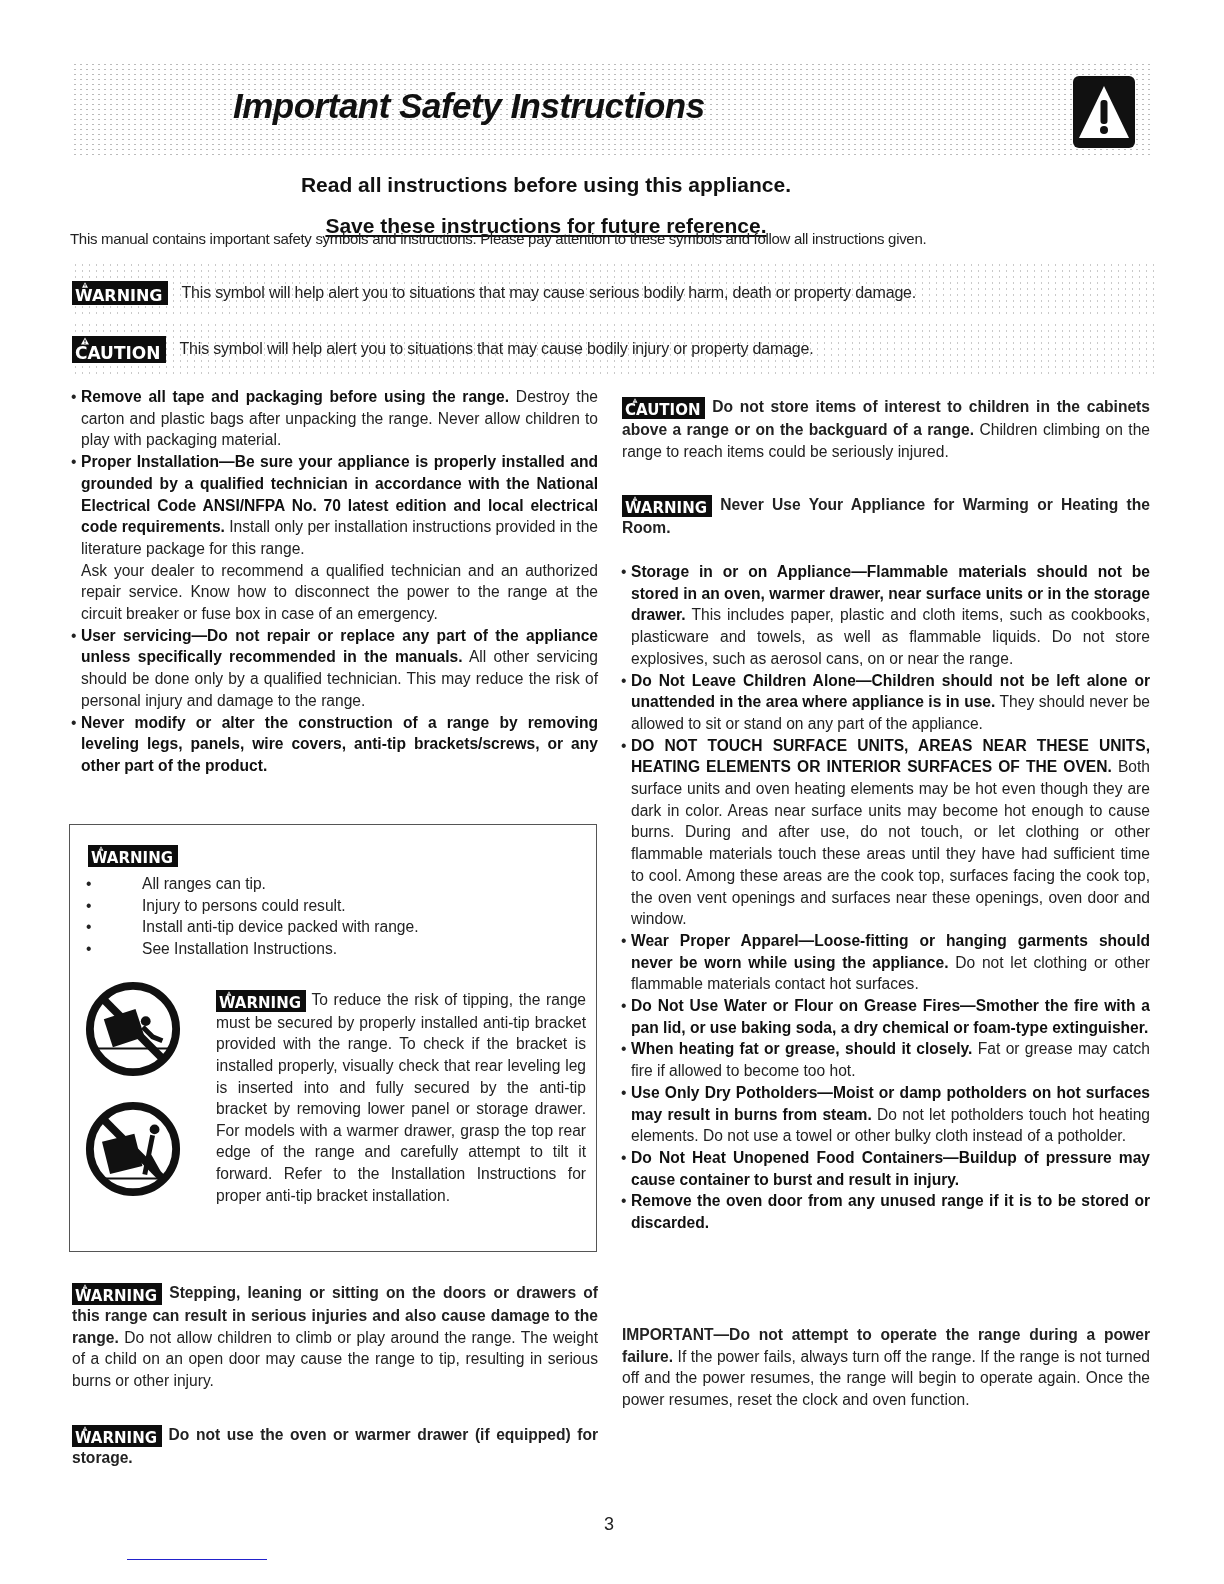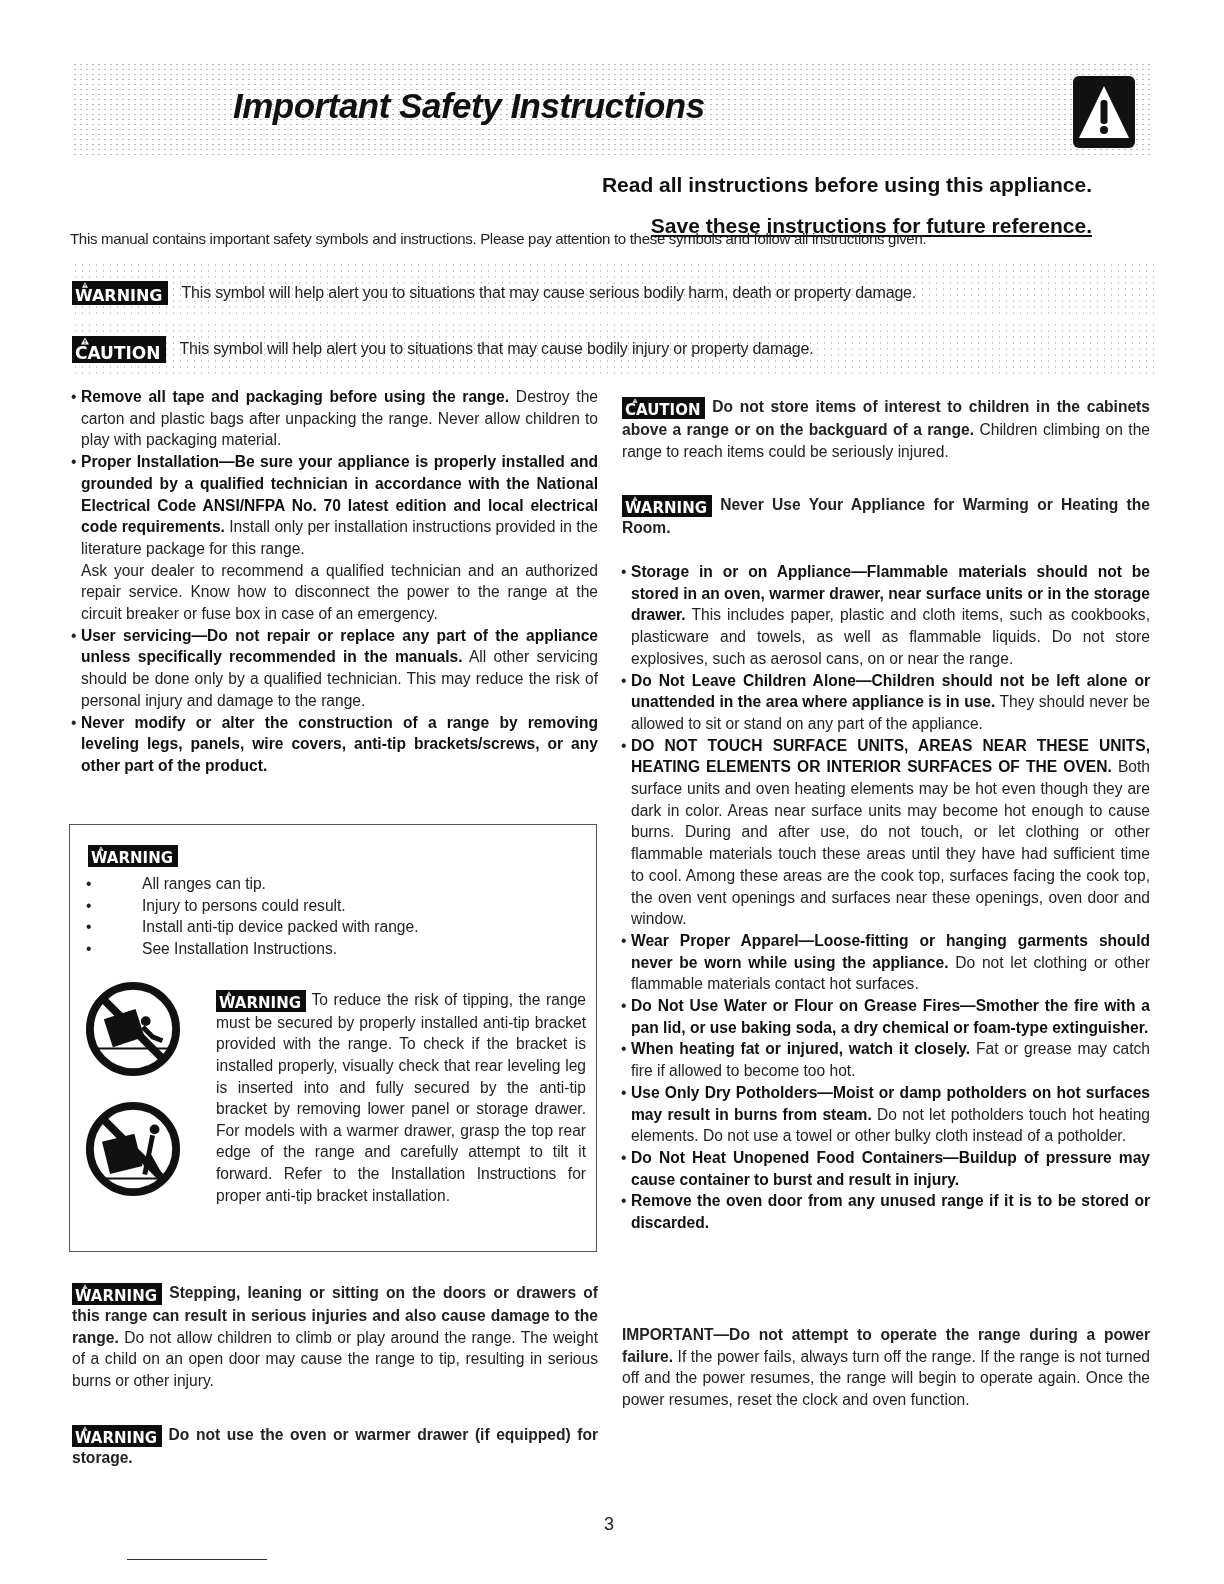--- a/index.html
+++ b/index.html
@@ -18,21 +18,21 @@
     font-size: 35px; letter-spacing: -0.5px; color: #111;
     background: rgba(255,255,255,0.0);
   }
   .banner-icon {
     position: absolute; left: 1073px; top: 76px; width: 62px; height: 72px;
     background: #111; border-radius: 6px;
   }
   .banner-icon svg { width: 100%; height: 100%; }
 
   .headline {
-    position: absolute; left: 0; width: 1092px; text-align: right;
+    position: absolute; left: 0; width: 1092px; text-align: center;
     font-weight: bold; font-size: 21px; color: #111;
   }
   .intro {
     position: absolute; left: 70px; top: 230px; width: 1090px;
     font-size: 15px; letter-spacing: -0.3px; color: #222; white-space: nowrap;
   }
 
   .sym-row { position: absolute; left: 72px; height: 30px; display: flex; align-items: center; white-space: nowrap; }
   .sym-row .desc { font-size: 16px; color: #222; margin-left: 14px; letter-spacing: -0.2px; }
   .dotbg {
@@ -226,21 +226,21 @@
     <span>WARNING</span>
   </span><b> Never Use Your Appliance for Warming or Heating the Room.</b>
 </div>
 
 <div class="col right" style="top:561px;">
   <div class="bul"><b>Storage in or on Appliance—Flammable materials should not be stored in an oven, warmer drawer, near surface units or in the storage drawer.</b><span> This includes paper, plastic and cloth items, such as cookbooks, plasticware and towels, as well as flammable liquids. Do not store explosives, such as aerosol cans, on or near the range.</span></div>
   <div class="bul"><b>Do Not Leave Children Alone—Children should not be left alone or unattended in the area where appliance is in use.</b><span> They should never be allowed to sit or stand on any part of the appliance.</span></div>
   <div class="bul"><b>DO NOT TOUCH SURFACE UNITS, AREAS NEAR THESE UNITS, HEATING ELEMENTS OR INTERIOR SURFACES OF THE OVEN.</b><span> Both surface units and oven heating elements may be hot even though they are dark in color. Areas near surface units may become hot enough to cause burns. During and after use, do not touch, or let clothing or other flammable materials touch these areas until they have had sufficient time to cool. Among these areas are the cook top, surfaces facing the cook top, the oven vent openings and surfaces near these openings, oven door and window.</span></div>
   <div class="bul"><b>Wear Proper Apparel—Loose-fitting or hanging garments should never be worn while using the appliance.</b><span> Do not let clothing or other flammable materials contact hot surfaces.</span></div>
   <div class="bul"><b>Do Not Use Water or Flour on Grease Fires—Smother the fire with a pan lid, or use baking soda, a dry chemical or foam-type extinguisher.</b></div>
-  <div class="bul"><b>When heating fat or injured, watch it closely.</b><span> Fat or grease may catch fire if allowed to become too hot.</span></div>
+  <div class="bul"><b>When heating fat or grease, should it closely.</b><span> Fat or grease may catch fire if allowed to become too hot.</span></div>
   <div class="bul"><b>Use Only Dry Potholders—Moist or damp potholders on hot surfaces may result in burns from steam.</b><span> Do not let potholders touch hot heating elements. Do not use a towel or other bulky cloth instead of a potholder.</span></div>
   <div class="bul"><b>Do Not Heat Unopened Food Containers—Buildup of pressure may cause container to burst and result in injury.</b></div>
   <div class="bul"><b>Remove the oven door from any unused range if it is to be stored or discarded.</b></div>
 </div>
 
 <div class="col right block" style="top:1324px;">
   <b>IMPORTANT—Do not attempt to operate the range during a power failure.</b><span> If the power fails, always turn off the range. If the range is not turned off and the power resumes, the range will begin to operate again. Once the power resumes, reset the clock and oven function.</span>
 </div>
 
 <div class="pagenum">3</div>

